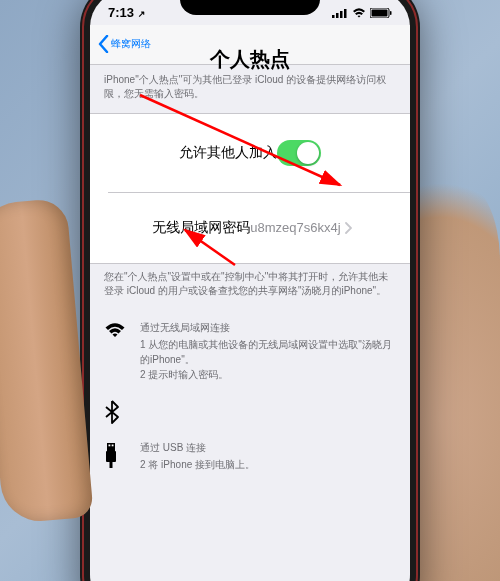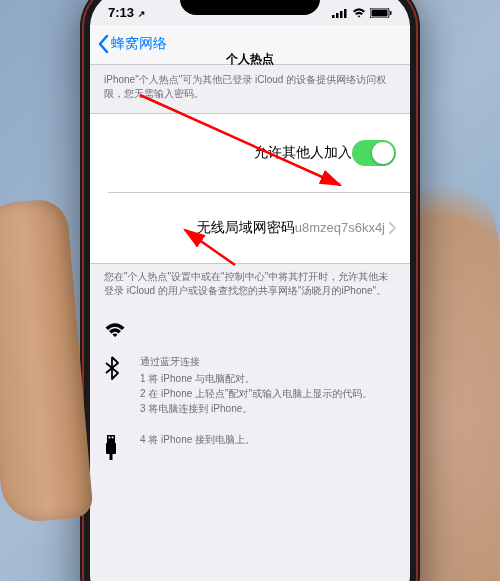--- a/index.html
+++ b/index.html
@@ -4,25 +4,25 @@
   <style>
     * { margin: 0; padding: 0; box-sizing: border-box; }
     body { width: 500px; height: 581px; background: linear-gradient(135deg, #8fa8c4 0%, #a8bdd4 50%, #7fa0c0 100%); font-family: -apple-system, "Helvetica Neue", Arial, sans-serif; display: flex; align-items: center; justify-content: center; overflow: hidden; position: relative; }
     .phone { width: 340px; height: 640px; background: #1a1a1a; border-radius: 46px; padding: 10px; position: relative; box-shadow: 0 10px 40px rgba(0,0,0,0.5); margin-top: 20px; }
     .phone::before { content: ""; position: absolute; inset: 2px; border-radius: 44px; border: 2px solid #8a2a2a; pointer-events: none; }
     .screen { width: 100%; height: 100%; background: #efeff4; border-radius: 36px; overflow: hidden; position: relative; }
     .notch { position: absolute; top: 0; left: 50%; transform: translateX(-50%); width: 140px; height: 24px; background: #000; border-bottom-left-radius: 16px; border-bottom-right-radius: 16px; z-index: 10; }
     .status-bar { height: 34px; display: flex; justify-content: space-between; align-items: center; padding: 10px 18px 0; font-size: 13px; font-weight: 600; color: #000; }
     .status-right { display: flex; align-items: center; gap: 4px; }
     .nav { height: 40px; background: #f7f7f8; border-bottom: 0.5px solid #c8c7cc; display: flex; align-items: center; position: relative; padding: 0 8px; }
-    .nav-back { color: #007aff; font-size: 14px; display: flex; align-items: center; gap: 2px; }
-    .nav-title { position: absolute; left: 50%; transform: translateX(-50%); font-size: 12px; font-weight: 600; color: #000; margin-top: 31px; }
+    .nav-back { color: #007aff; font-size: 10px; display: flex; align-items: center; gap: 2px; }
+    .nav-title { position: absolute; left: 50%; transform: translateX(-50%); font-size: 20px; font-weight: 600; color: #000; margin-top: 31px; }
     .desc { font-size: 10px; color: #6d6d72; padding: 8px 14px 12px; line-height: 1.4; background: #efeff4; }
     .group { background: #fff; border-top: 0.5px solid #c8c7cc; border-bottom: 0.5px solid #c8c7cc; }
-    .row { display: flex; align-items: center; justify-content: flex-end; padding: 26px 14px; font-size: 14px; color: #000; min-height: 40px; }
+    .row { display: flex; align-items: center; justify-content: center; padding: 26px 14px; font-size: 14px; color: #000; min-height: 40px; }
     .row + .row { border-top: 0.5px solid #c8c7cc; margin-left: 18px; padding-left: 0; }
     .row-value { color: #8e8e93; font-size: 13px; display: flex; align-items: center; gap: 4px; }
     .chevron { color: #c7c7cc; }
     .toggle { width: 44px; height: 26px; background: #4cd964; border-radius: 13px; position: relative; }
     .toggle::after { content: ""; position: absolute; right: 2px; top: 2px; width: 22px; height: 22px; background: #fff; border-radius: 50%; box-shadow: 0 1px 3px rgba(0,0,0,0.3); }
     .footer { font-size: 10px; color: #6d6d72; padding: 6px 14px 14px; line-height: 1.4; }
     .method { display: flex; gap: 12px; padding: 8px 14px; }
     .method-icon { width: 24px; flex-shrink: 0; color: #000; display: flex; align-items: flex-start; padding-top: 2px; }
     .method-text { font-size: 10px; color: #6d6d72; line-height: 1.5; }
     .method-title { display: block; color: #6d6d72; margin-bottom: 2px; }
@@ -87,48 +87,48 @@
     </div>
 
     <div class="footer">您在"个人热点"设置中或在"控制中心"中将其打开时，允许其他未登录 iCloud 的用户或设备查找您的共享网络"汤晓月的iPhone"。</div>
 
     <div class="method">
       <div class="method-icon">
         <svg width="22" height="16" viewBox="0 0 22 16">
             <path d="M11 15 L8.5 12.5 Q11 10.5 13.5 12.5 Z M5 9 Q11 3.5 17 9 L14.5 11.5 Q11 8 7.5 11.5 Z M1.5 5.5 Q11 -3 20.5 5.5 L18 8 Q11 1.5 4 8 Z" fill="#000"></path>
           </svg>
       </div>
+      <div class="method-text">
+        <span class="method-title">通过无线局域网连接</span>
+        <div>1 从您的电脑或其他设备的无线局域网设置中选取"汤晓月的iPhone"。</div>
+        <div>2 提示时输入密码。</div>
+      </div>
     </div>
 
     <div class="method">
       <div class="method-icon">
         <svg width="16" height="24" viewBox="0 0 16 24">
             <path d="M8 1 L8 23 L14 17 L2 7 M8 1 L14 7 L2 17" stroke="#000" stroke-width="1.8" fill="none" stroke-linejoin="round"></path>
           </svg>
-      </div>
-      <div class="method-text">
-        <span class="method-title">通过蓝牙连接</span>
-        <div>1 将 iPhone 与电脑配对。</div>
-        <div>2 在 iPhone 上轻点"配对"或输入电脑上显示的代码。</div>
-        <div>3 将电脑连接到 iPhone。</div>
       </div>
     </div>
 
     <div class="method">
       <div class="method-icon">
         <svg width="14" height="26" viewBox="0 0 14 26">
             <rect x="3" y="1" width="8" height="8" fill="#000"></rect>
             <rect x="4.5" y="2.5" width="1.8" height="1.8" fill="#fff"></rect>
             <rect x="7.7" y="2.5" width="1.8" height="1.8" fill="#fff"></rect>
             <rect x="2" y="9" width="10" height="11" rx="1" fill="#000"></rect>
             <rect x="5.5" y="20" width="3" height="6" fill="#000"></rect>
           </svg>
       </div>
       <div class="method-text">
-        <div>4 将 iPhone 接到电脑上。</div>
+        <span class="method-title">通过 USB 连接</span>
+        <div>2 将 iPhone 接到电脑上。</div>
       </div>
     </div>
 
   </div>
 </div>
 
 <svg class="arrow" style="left:130px; top:85px; width:230px; height:120px;">
   <defs>
       <marker id="ah1" markerWidth="10" markerHeight="10" refX="8" refY="3" orient="auto">
         <path d="M0,0 L9,3 L0,6 Z" fill="#ff0000"></path>

